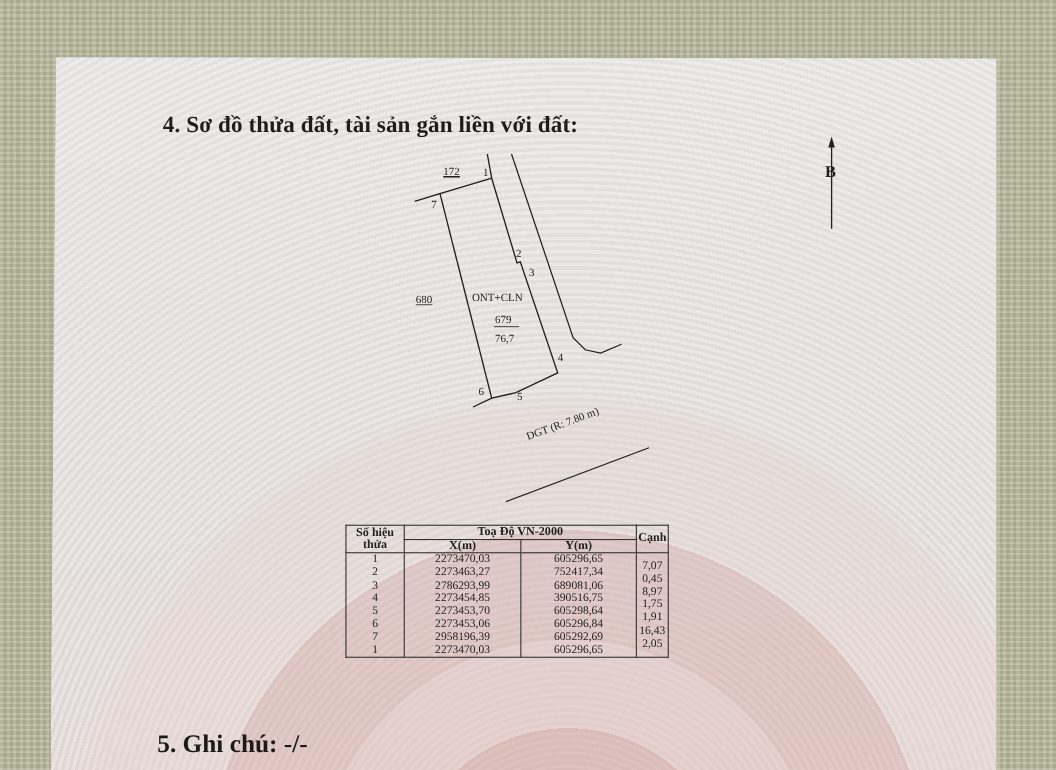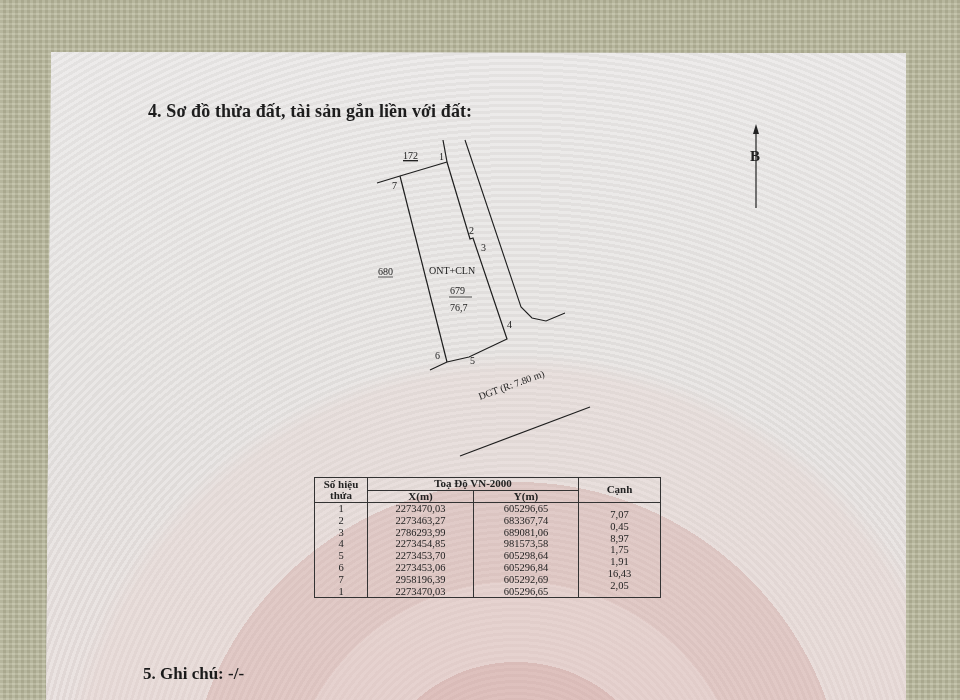--- a/index.html
+++ b/index.html
@@ -15,31 +15,31 @@
     position:absolute; left:46px; top:52px; width:860px; height:660px;
     background:#e7e4e2;
     background-image:
       radial-gradient(circle at 470px 760px, rgba(212,165,160,0.55) 0 150px, rgba(226,196,192,0.55) 150px 230px, rgba(214,170,165,0.45) 230px 330px, rgba(230,210,206,0.35) 330px 440px, rgba(0,0,0,0) 460px),
       repeating-radial-gradient(circle at 470px 760px, rgba(255,255,255,0.18) 0 3px, rgba(0,0,0,0.025) 3px 6px),
       linear-gradient(180deg, #e9e7e6 0%, #e4e1df 60%, #e6dcda 100%);
     box-shadow: -2px 2px 3px rgba(0,0,0,0.25);
     clip-path: polygon(0.6% 0, 100% 0.2%, 100% 100%, 0 100%);
   }
   .heading {
-    position:absolute; left:148px; top:101px; font-weight:bold; font-size:18px; color:#1d1d1d;
+    position:absolute; left:148px; top:101px; font-weight:bold; font-size:21px; color:#1d1d1d;
     letter-spacing:0.1px;
   }
   .note {
-    position:absolute; left:143px; top:664px; font-weight:bold; font-size:17px; color:#1a1a1a;
+    position:absolute; left:143px; top:664px; font-weight:bold; font-size:23px; color:#1a1a1a;
   }
   svg.map { position:absolute; left:0; top:0; }
   .lbl { font-family:"Liberation Serif","DejaVu Serif",serif; font-size:10px; fill:#222; }
   .north-b { font-family:"Liberation Serif",serif; font-weight:bold; font-size:15px; fill:#222; }
   table.coords {
-    position:absolute; left:314px; top:477px; width:347px;
+    position:absolute; left:314px; top:477px; width:294px;
     border-collapse:collapse; font-size:10.5px; color:#222; line-height:11.5px;
   }
   table.coords th, table.coords td { border:1px solid #333; padding:0; text-align:center; }
   table.coords th { font-weight:bold; font-size:11px; }
   table.coords td.body { border-top:1px solid #333; border-bottom:1px solid #333; vertical-align:top; }
   .col-pt { width:52px; }
   .col-x { width:105px; }
   .col-y { width:104px; }
   .cell-list div { height:11.8px; }
   .edge-list { padding-top:6px !important; }
@@ -124,23 +124,23 @@
         <div>2273463,27</div>
         <div>2786293,99</div>
         <div>2273454,85</div>
         <div>2273453,70</div>
         <div>2273453,06</div>
         <div>2958196,39</div>
         <div>2273470,03</div>
       </td>
       <td class="body cell-list">
         <div>605296,65</div>
-        <div>683367,74</div>
+        <div>752417,34</div>
         <div>689081,06</div>
-        <div>981573,58</div>
+        <div>390516,75</div>
         <div>605298,64</div>
         <div>605296,84</div>
         <div>605292,69</div>
         <div>605296,65</div>
       </td>
       <td class="body cell-list edge-list">
         <div>7,07</div>
         <div>0,45</div>
         <div>8,97</div>
         <div>1,75</div>

